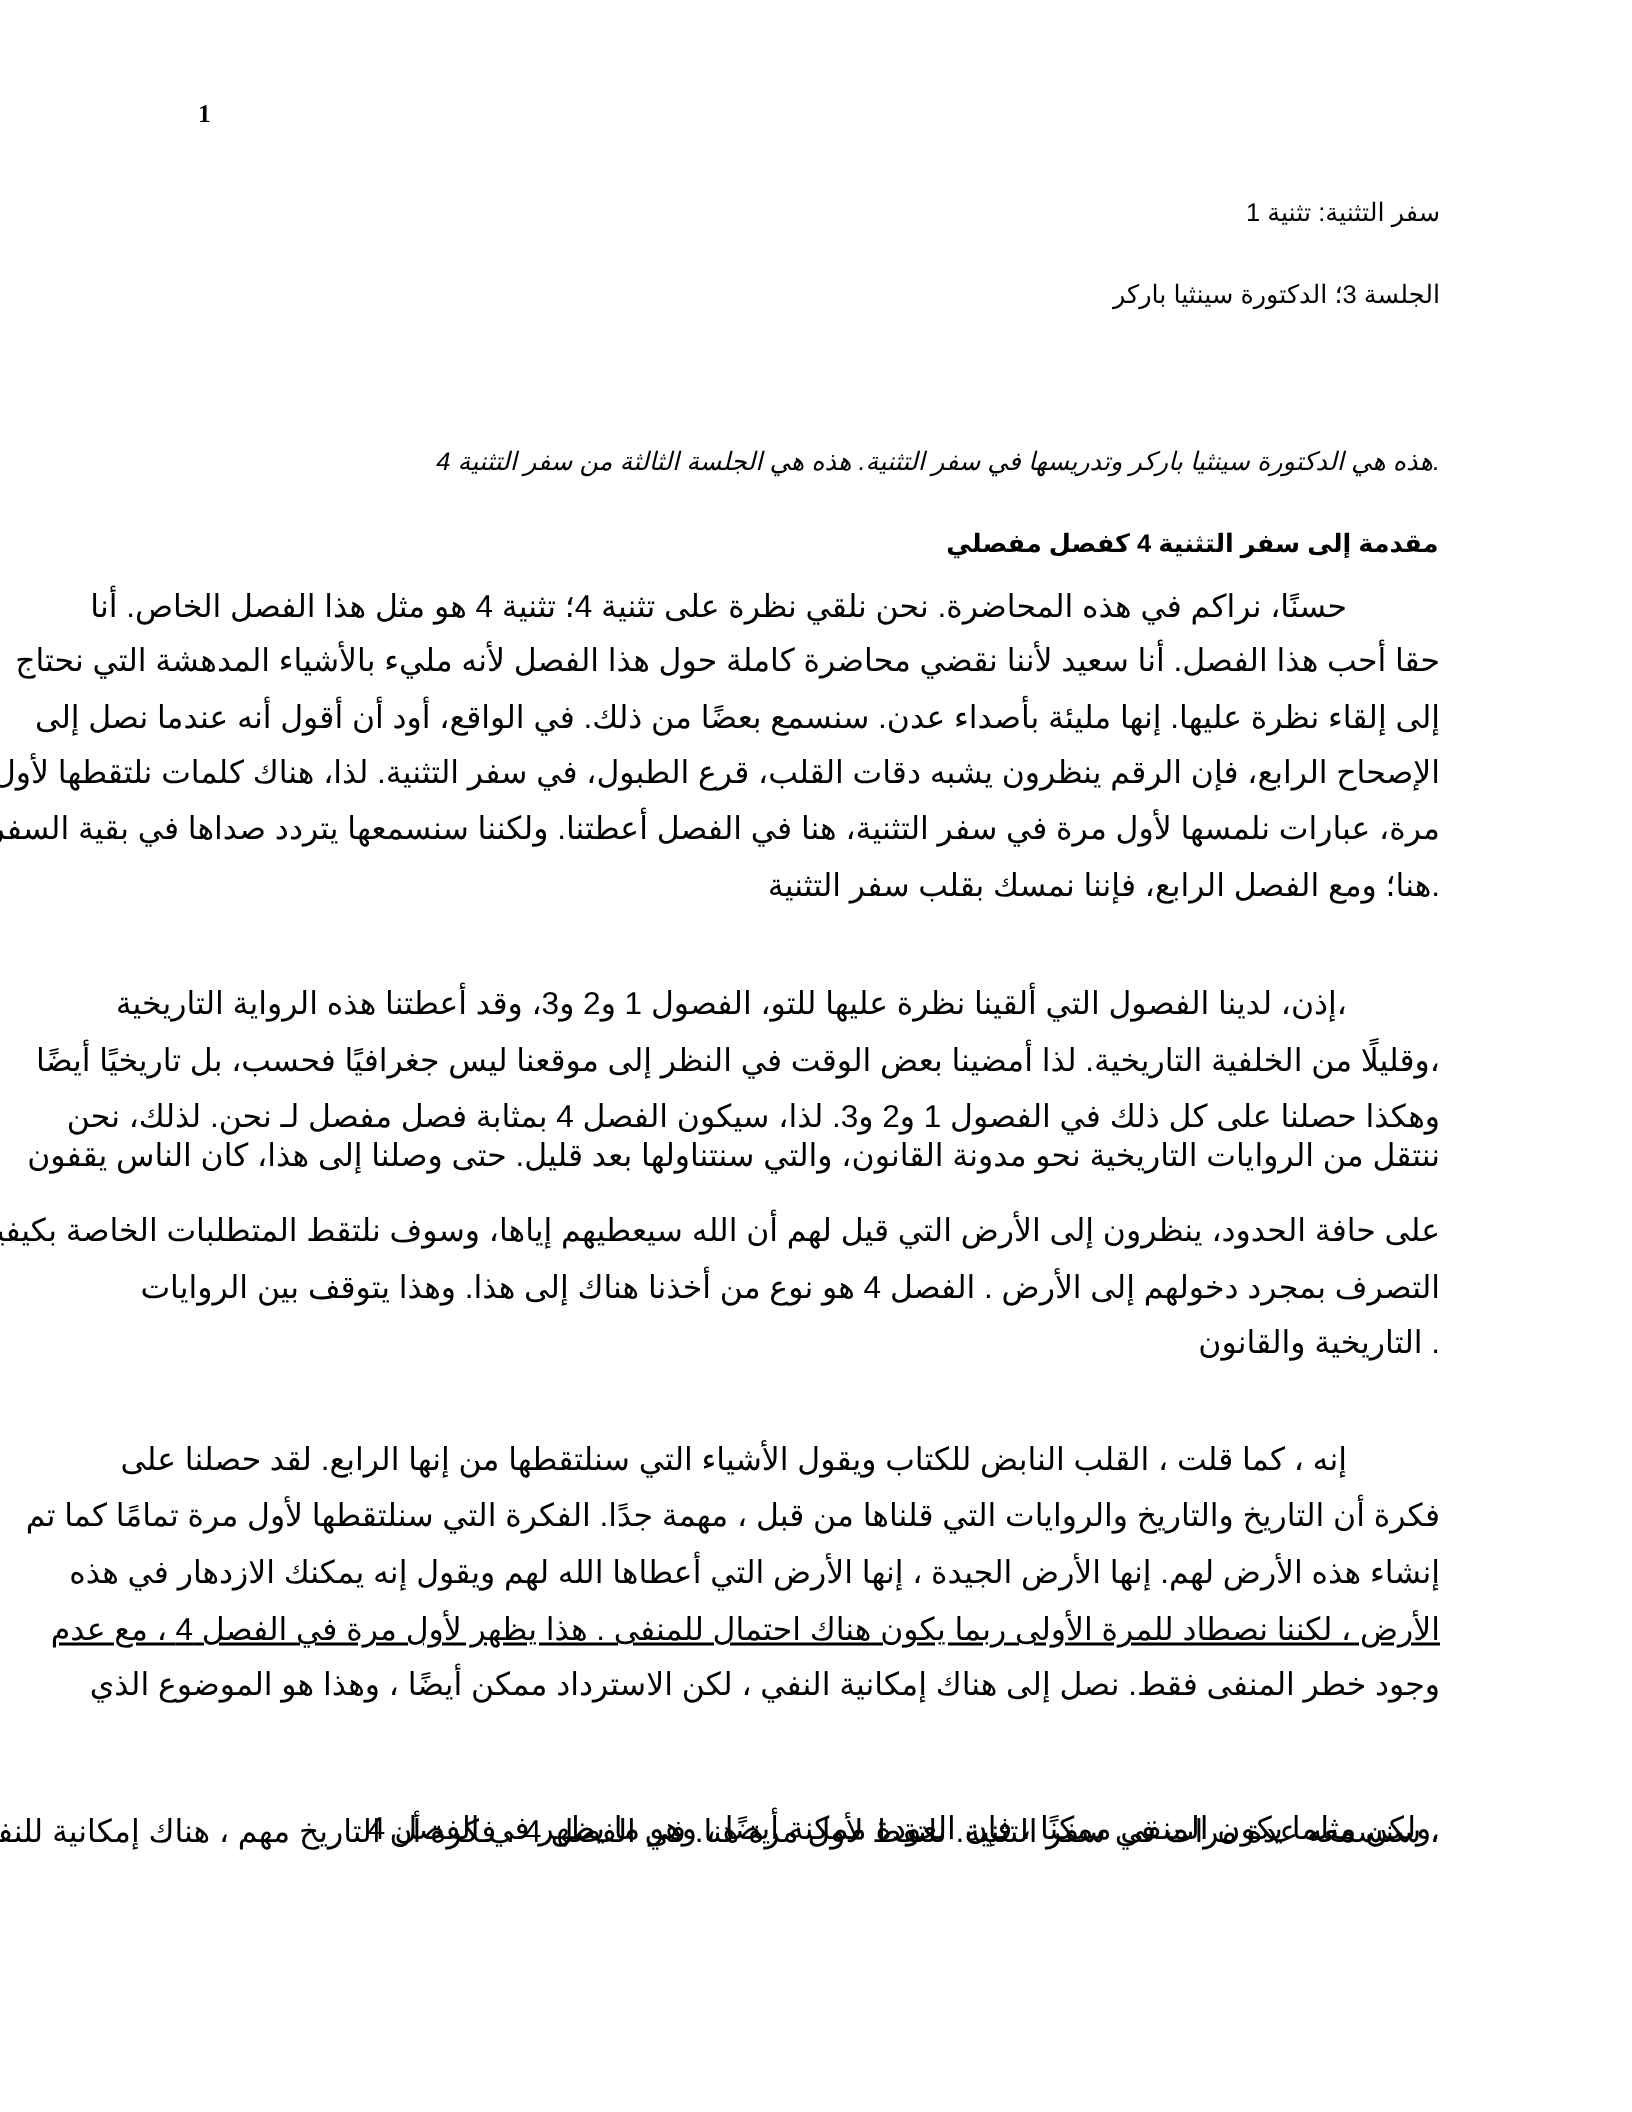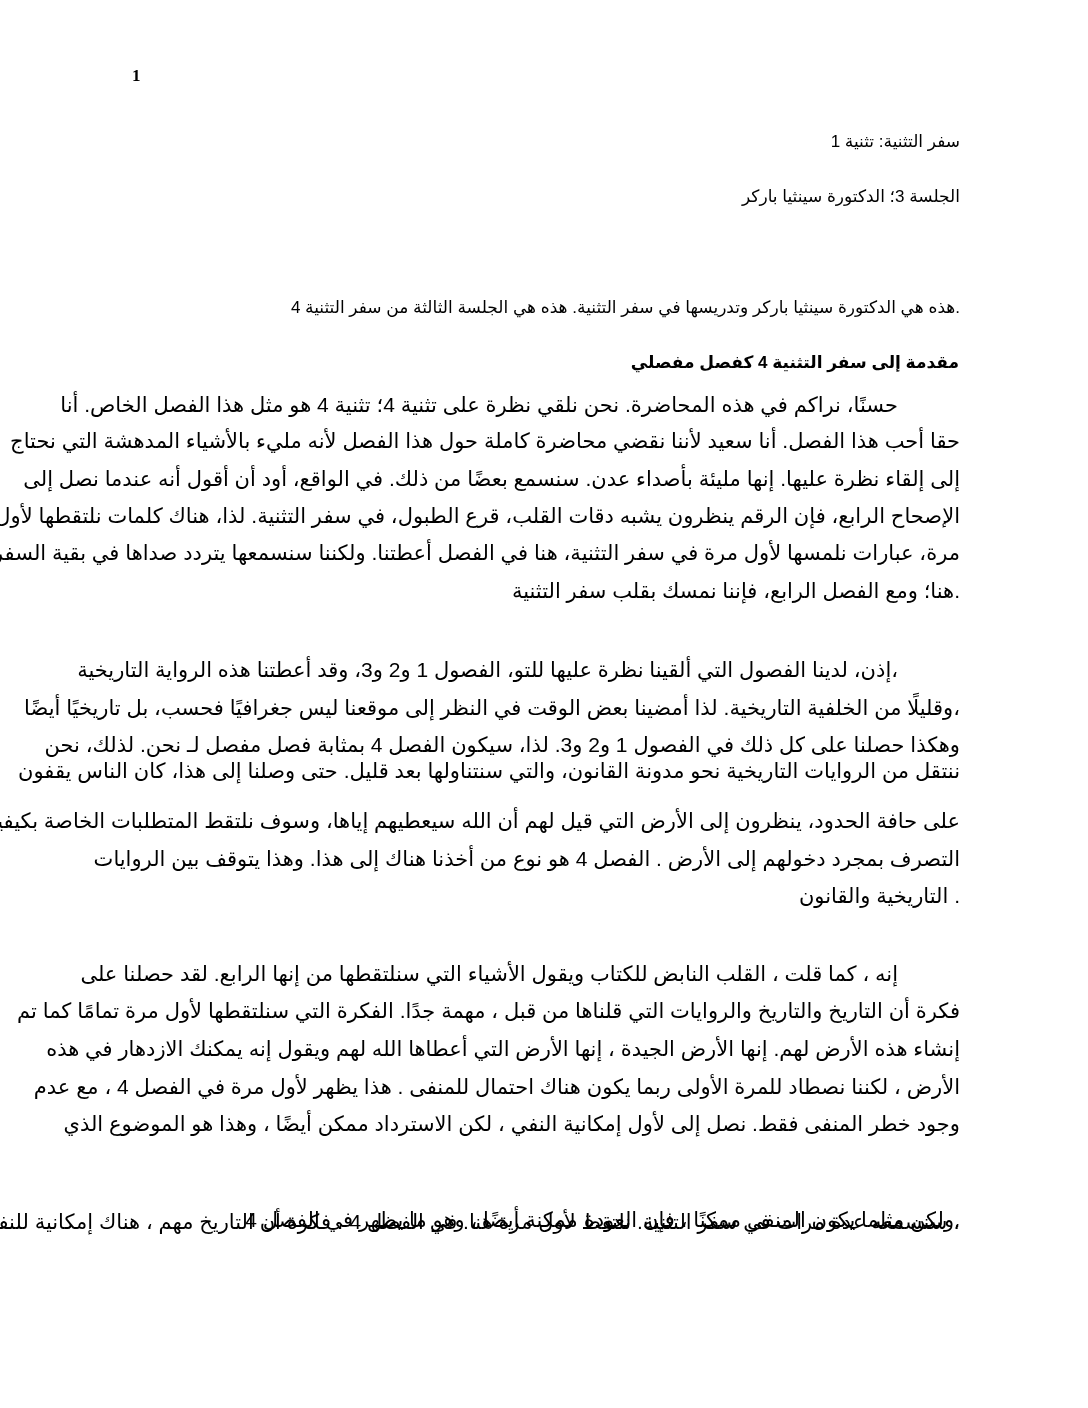--- a/index.html
+++ b/index.html
@@ -17,21 +17,21 @@
 </style>
 </head>
 <body>
 
 <div>
   <div class="page-num">1</div>
 
   <div class="line" style="top:131px;">سفر التثنية: تثنية 1</div>
   <div class="line" style="top:186px;">الجلسة 3؛ الدكتورة سينثيا باركر</div>
 
-  <div class="line" style="top:297px;">.هذه هي الدكتورة سينثيا باركر وتدريسها في سفر التثنية. هذه هي الجلسة الثالثة من سفر التثنية 4</div>
+  <div class="line" style="top:297px;font-style:italic;">.هذه هي الدكتورة سينثيا باركر وتدريسها في سفر التثنية. هذه هي الجلسة الثالثة من سفر التثنية 4</div>
   <div class="line bold" style="top:352px; right:129px;">مقدمة إلى سفر التثنية 4 كفصل مفصلي</div>
 
   <div>
     <div class="para-line first" style="top:394px;">حسنًا، نراكم في هذه المحاضرة. نحن نلقي نظرة على تثنية 4؛ تثنية 4 هو مثل هذا الفصل الخاص. أنا</div>
     <div class="para-line" style="top:430px;">حقا أحب هذا الفصل. أنا سعيد لأننا نقضي محاضرة كاملة حول هذا الفصل لأنه مليء بالأشياء المدهشة التي نحتاج</div>
     <div class="para-line" style="top:468px;">إلى إلقاء نظرة عليها. إنها مليئة بأصداء عدن. سنسمع بعضًا من ذلك. في الواقع، أود أن أقول أنه عندما نصل إلى</div>
     <div class="para-line" style="top:505px;">الإصحاح الرابع، فإن الرقم ينظرون يشبه دقات القلب، قرع الطبول، في سفر التثنية. لذا، هناك كلمات نلتقطها لأول</div>
     <div class="para-line" style="top:542px;">مرة، عبارات نلمسها لأول مرة في سفر التثنية، هنا في الفصل أعطتنا. ولكننا سنسمعها يتردد صداها في بقية السفر</div>
     <div class="para-line last" style="top:580px;">.هنا؛ ومع الفصل الرابع، فإننا نمسك بقلب سفر التثنية</div>
   </div>
@@ -43,18 +43,18 @@
     <div class="para-line" style="top:760px;">ننتقل من الروايات التاريخية نحو مدونة القانون، والتي سنتناولها بعد قليل. حتى وصلنا إلى هذا، كان الناس يقفون</div>
     <div class="para-line" style="top:810px;">على حافة الحدود، ينظرون إلى الأرض التي قيل لهم أن الله سيعطيهم إياها، وسوف نلتقط المتطلبات الخاصة بكيفية</div>
     <div class="para-line" style="top:848px; left:185px;">التصرف بمجرد دخولهم إلى الأرض . الفصل 4 هو نوع من أخذنا هناك إلى هذا. وهذا يتوقف بين الروايات</div>
     <div class="para-line last" style="top:885px;">. التاريخية والقانون</div>
   </div>
 
   <div>
     <div class="para-line first" style="top:963px;">إنه ، كما قلت ، القلب النابض للكتاب ويقول الأشياء التي سنلتقطها من إنها الرابع. لقد حصلنا على</div>
     <div class="para-line" style="top:1000px;">فكرة أن التاريخ والتاريخ والروايات التي قلناها من قبل ، مهمة جدًا. الفكرة التي سنلتقطها لأول مرة تمامًا كما تم</div>
     <div class="para-line" style="top:1038px;">إنشاء هذه الأرض لهم. إنها الأرض الجيدة ، إنها الأرض التي أعطاها الله لهم ويقول إنه يمكنك الازدهار في هذه</div>
-    <div class="para-line" style="top:1076px;">الأرض ، لكننا نصطاد للمرة الأولى ربما يكون هناك احتمال للمنفى . هذا يظهر لأول مرة في الفصل 4 ، مع عدم</div>
-    <div class="para-line" style="top:1113px; left:195px;">وجود خطر المنفى فقط. نصل إلى لأول إمكانية النفي ، لكن الاسترداد ممكن أيضًا ، وهذا هو الموضوع الذي</div>
+    <div class="para-line" style="top:1076px;text-decoration:underline;">الأرض ، لكننا نصطاد للمرة الأولى ربما يكون هناك احتمال للمنفى . هذا يظهر لأول مرة في الفصل 4 ، مع عدم</div>
+    <div class="para-line" style="top:1113px; left:195px;">وجود خطر المنفى فقط. نصل إلى هناك إمكانية النفي ، لكن الاسترداد ممكن أيضًا ، وهذا هو الموضوع الذي</div>
     <div class="para-line" style="top:1171px;margin-top:40px;">، سنسمعه عدة مرات في سفر التثنية. نلتقط لأول مرة هنا. في الفصل 4 ، فكرة أن التاريخ مهم ، هناك إمكانية للنفي</div>
     <div class="para-line last" style="top:1209px;">.ولكن مثلما يكون المنفى ممكنًا ، فإن العودة ممكنة أيضًا ، وهو ما يظهر في الفصل 4</div>
   </div>
 </div>
 
 </body></html>

